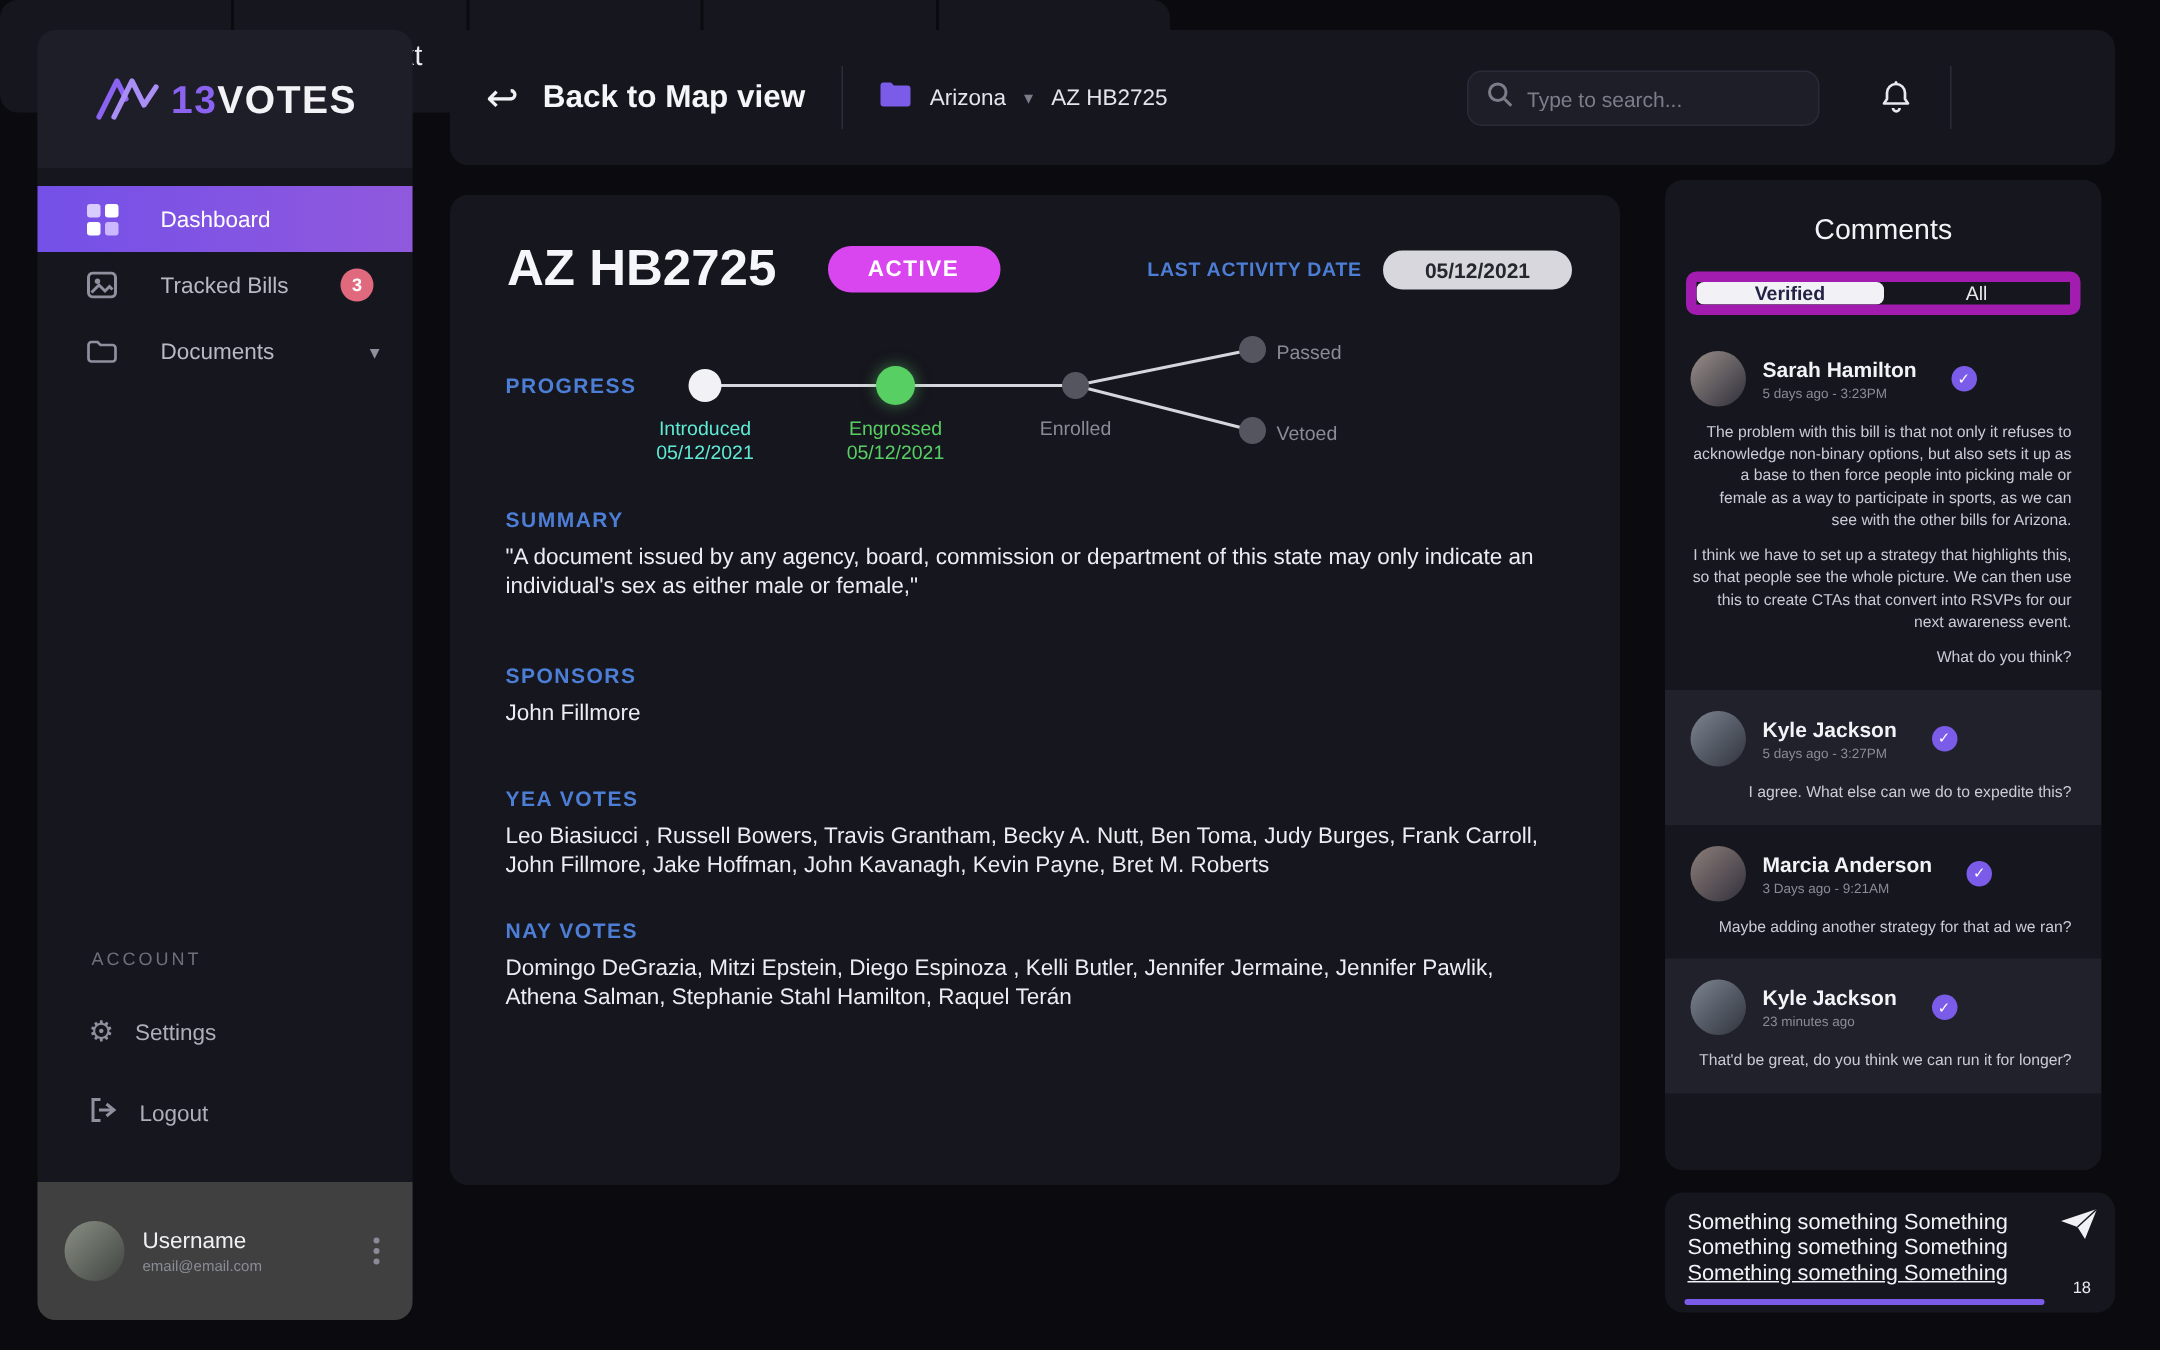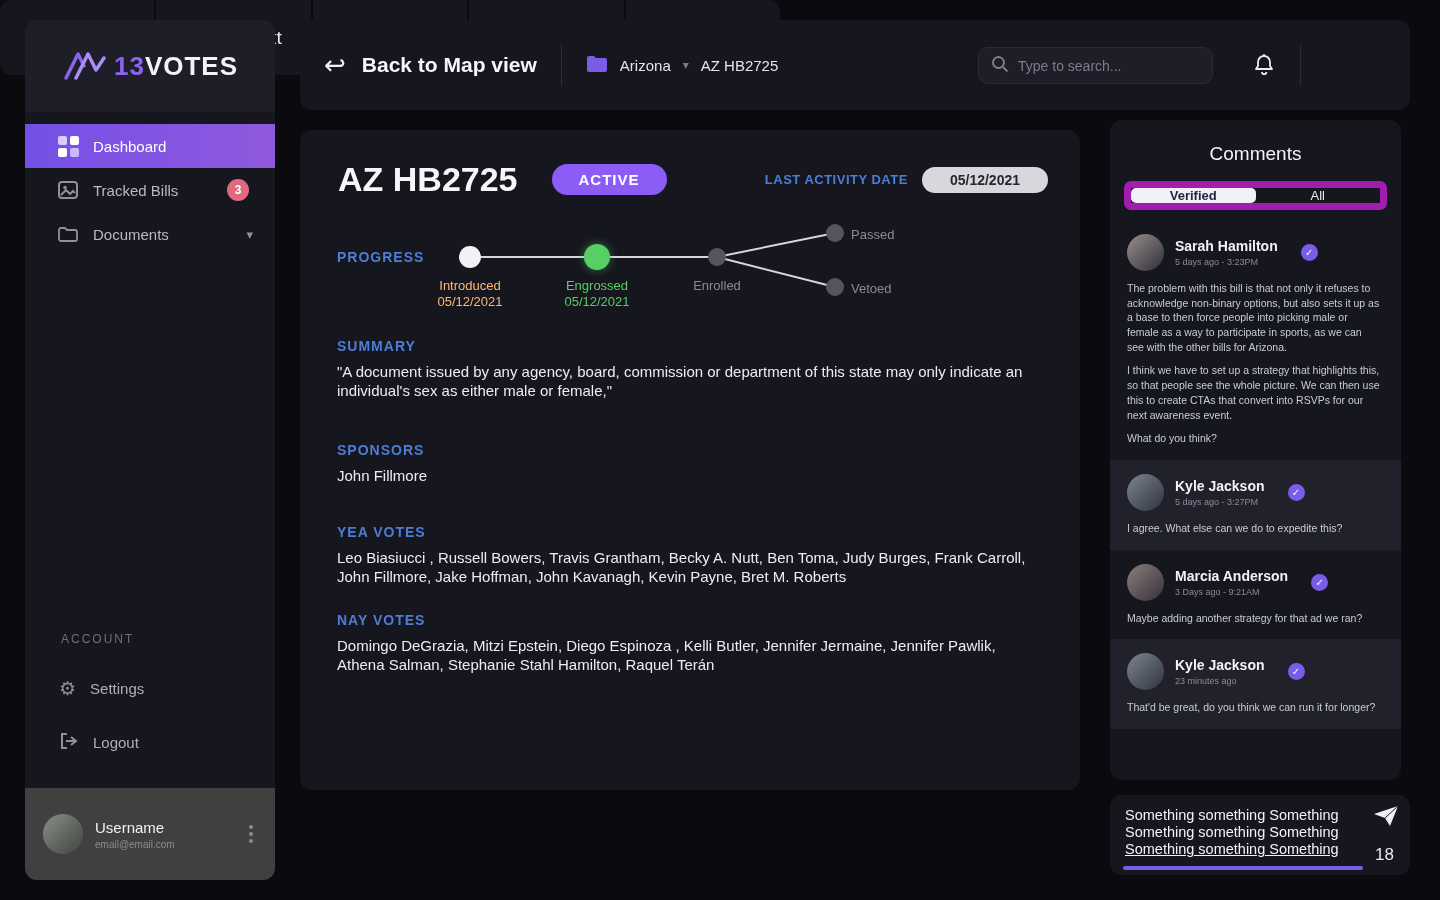--- a/index.html
+++ b/index.html
@@ -6,21 +6,21 @@
   html,body { width:1440px; height:900px; }
   body { background:#0a0a0f; font-family:"Liberation Sans", sans-serif; color:#e8e8ee; position:relative; overflow:hidden; }
   .panel { position:absolute; background:#16161e; border-radius:12px; }
 
   
   .sidebar { left:25px; top:20px; width:250px; height:860px; }
   .logo { height:92px; background:#1e1e28; border-radius:12px 12px 0 0; display:flex; align-items:center; justify-content:center; gap:8px; }
   .logo-text { font-size:26px; font-weight:bold; letter-spacing:1px; color:#f2f2f7; }
   .logo-13 { color:#8a63f0; }
   .nav { margin-top:12px; }
-  .nav-item { height:44px; display:flex; align-items:center; gap:14px; padding-left:32px; position:relative; color:#b9b9c4; font-size:15px; cursor:pointer; }
+  .nav-item { height:44px; display:flex; align-items:center; gap:28px; padding-left:32px; position:relative; color:#b9b9c4; font-size:15px; cursor:pointer; }
   .nav-item.active { background:linear-gradient(90deg,#7450e8,#9059dd); color:#ffffff; }
   .nav-item .ico { width:22px; display:flex; justify-content:center; }
   .grid-ico { display:grid; grid-template-columns:9px 9px; grid-template-rows:9px 9px; gap:3px; }
   .grid-ico i { border-radius:2px; background:#ffffff; }
   .grid-ico i:nth-child(1){ background:#d9ccff; } .grid-ico i:nth-child(4){ background:#cbb8ff; }
   .badge { position:absolute; right:26px; width:22px; height:22px; border-radius:50%; background:#e0697e; color:#fff; font-size:12px; font-weight:bold; display:flex; align-items:center; justify-content:center; }
   .chev { position:absolute; right:22px; color:#8f8f9e; font-size:13px; }
   .account-label { position:absolute; left:36px; top:612px; font-size:12px; letter-spacing:2px; color:#6f6f7c; }
   .acct-item { position:absolute; left:0; width:100%; height:40px; display:flex; align-items:center; gap:14px; padding-left:34px; color:#aeaeb9; font-size:15px; cursor:pointer; }
   .acct-settings { top:648px; }
@@ -46,34 +46,34 @@
   .search-box { position:absolute; left:678px; top:27px; width:235px; height:37px; background:#1e1e29; border:1px solid #2b2b38; border-radius:10px; display:flex; align-items:center; padding:0 12px; gap:9px; }
   .search-box input { background:transparent; border:none; outline:none; color:#c9c9d4; font-size:14px; width:170px; font-family:"Liberation Sans", sans-serif; }
   .search-box input::placeholder { color:#7c7c8a; }
   .bell-btn { position:absolute; left:953px; top:33px; cursor:pointer; }
   .hdr-div2 { position:absolute; left:1000px; top:24px; width:1px; height:42px; background:#2c2c38; }
 
   
   .main { left:300px; top:130px; width:780px; height:660px; }
   .title-row { position:absolute; left:38px; right:32px; top:30px; display:flex; align-items:center; }
   .bill-title { font-size:34px; font-weight:bold; color:#f5f5fa; }
-  .status-pill { margin-left:34px; background:#8b5cf6; color:#ffffff; font-size:15px; font-weight:bold; letter-spacing:1px; padding:7px 27px; border-radius:17px; }
+  .status-pill { margin-left:34px; background:#d946ef; color:#ffffff; font-size:15px; font-weight:bold; letter-spacing:1px; padding:7px 27px; border-radius:17px; }
   .last-act-label { margin-left:auto; color:#4d7ed6; font-size:13px; font-weight:bold; letter-spacing:0.5px; }
   .date-pill { margin-left:14px; background:#d7d7dd; color:#26262e; font-size:14px; font-weight:bold; padding:5px 28px; border-radius:15px; }
   .sec-label { color:#4d7ed6; font-size:14px; font-weight:bold; letter-spacing:1px; }
   .progress-row { position:absolute; left:0; top:96px; width:780px; height:88px; }
   .progress-label { position:absolute; left:37px; top:23px; }
   .progress-lines { position:absolute; left:0; top:0; }
   .progress-lines line { stroke:#d6d6dc; stroke-width:2; }
   .dot { position:absolute; border-radius:50%; }
   .dot.done { width:22px; height:22px; background:#f2f2f6; }
   .dot.current { width:26px; height:26px; background:#57cf63; box-shadow:0 0 10px rgba(87,207,99,0.5); }
   .dot.pending { width:18px; height:18px; background:#55555f; }
   .step-text { position:absolute; font-size:13px; text-align:center; width:120px; }
-  .step-white { color:#fdba74; } .step-green { color:#57cf63; } .step-gray { color:#8b8b98; }
+  .step-white { color:#5eead4; } .step-green { color:#57cf63; } .step-gray { color:#8b8b98; }
   .side-step { position:absolute; font-size:13px; color:#8b8b98; }
   .section { position:absolute; left:37px; right:48px; }
   .sec-summary { top:208px; } .sec-sponsors { top:312px; } .sec-yea { top:394px; } .sec-nay { top:482px; }
   .sec-body { margin-top:9px; font-size:15px; line-height:1.25; color:#ececf2; }
 
   
   .toolbar { left:300px; top:795px; width:780px; height:75px; background:#16161e; border-radius:12px; display:flex; }
   .tool-btn { flex:1; display:flex; align-items:center; justify-content:center; gap:13px; font-size:19px; color:#ececf2; cursor:pointer; }
   .tool-btn + .tool-btn { border-left:2px solid #0a0a0f; }
   .pencil-glyph { font-size:20px; color:#f0f0f5; }
@@ -89,29 +89,29 @@
   .comment { padding:14px 20px 14px 17px; }
   .comment.hl { background:#21212c; }
   .c-head { display:flex; align-items:center; gap:11px; }
   .c-avatar { width:37px; height:37px; }
   .av-sarah { background:linear-gradient(135deg,#9a8f8a,#2e2e3a); }
   .av-kyle { background:linear-gradient(135deg,#7d8591,#2f333d); }
   .av-marcia { background:linear-gradient(135deg,#8d7f7a,#33303c); }
   .c-name { font-size:14px; font-weight:bold; color:#f2f2f7; }
   .c-meta { font-size:9px; color:#8b8b98; margin-top:3px; }
   .v-badge { width:17px; height:17px; border-radius:50%; background:#7b5ce8; color:#fff; font-size:10px; display:flex; align-items:center; justify-content:center; margin-left:12px; }
-  .c-text { margin-top:10px; font-size:10.5px; line-height:1.4; color:#c9cbd6; }
+  .c-text { margin-top:10px; font-size:10.5px; line-height:1.4; color:#c9cbd6;text-align:right; }
   .c-text p + p { margin-top:9px; }
 
   
   .comment-input { left:1110px; top:795px; width:300px; height:80px; }
   .ci-lines { position:absolute; left:15px; top:12px; font-size:14.5px; line-height:17px; color:#f2f2f7; cursor:text; }
   .ci-lines .u { text-decoration:underline; }
   .send-btn { position:absolute; right:11px; top:10px; cursor:pointer; }
-  .ci-count { position:absolute; right:16px; bottom:10px; font-size:17px; color:#e8e8ee;margin-top:20px; }
+  .ci-count { position:absolute; right:16px; bottom:10px; font-size:11px; color:#e8e8ee;margin-top:20px; }
   .ci-bar { position:absolute; left:13px; bottom:5px; width:240px; height:4px; border-radius:2px; background:#7b5ce8; }
 </style>
 </head>
 <body>
 
 <div class="panel sidebar">
   <div class="logo">
     <svg width="44" height="36" viewBox="0 0 44 36">
       <path d="M4 30 L16 6 L22 18" stroke="#8a63f0" stroke-width="3.5" fill="none" stroke-linecap="round" stroke-linejoin="round"></path>
       <path d="M14 30 L26 6 L34 22 L42 10" stroke="#a98ff5" stroke-width="3.5" fill="none" stroke-linecap="round" stroke-linejoin="round"></path>

